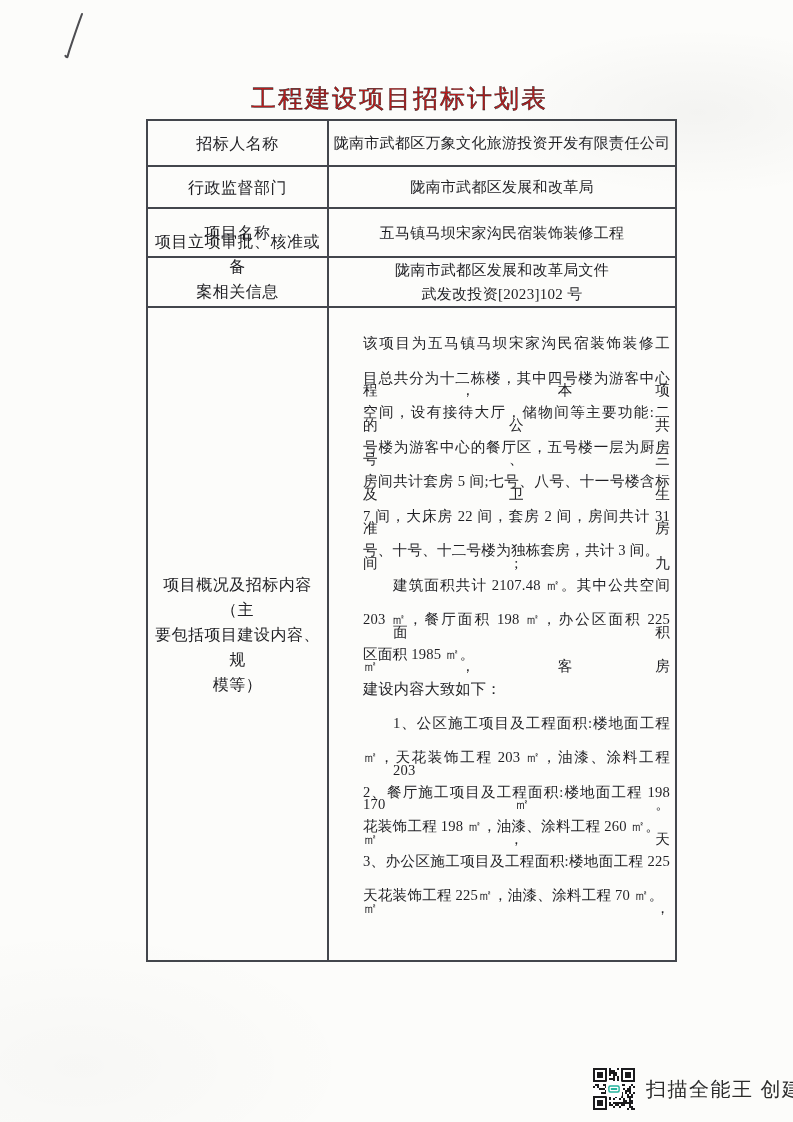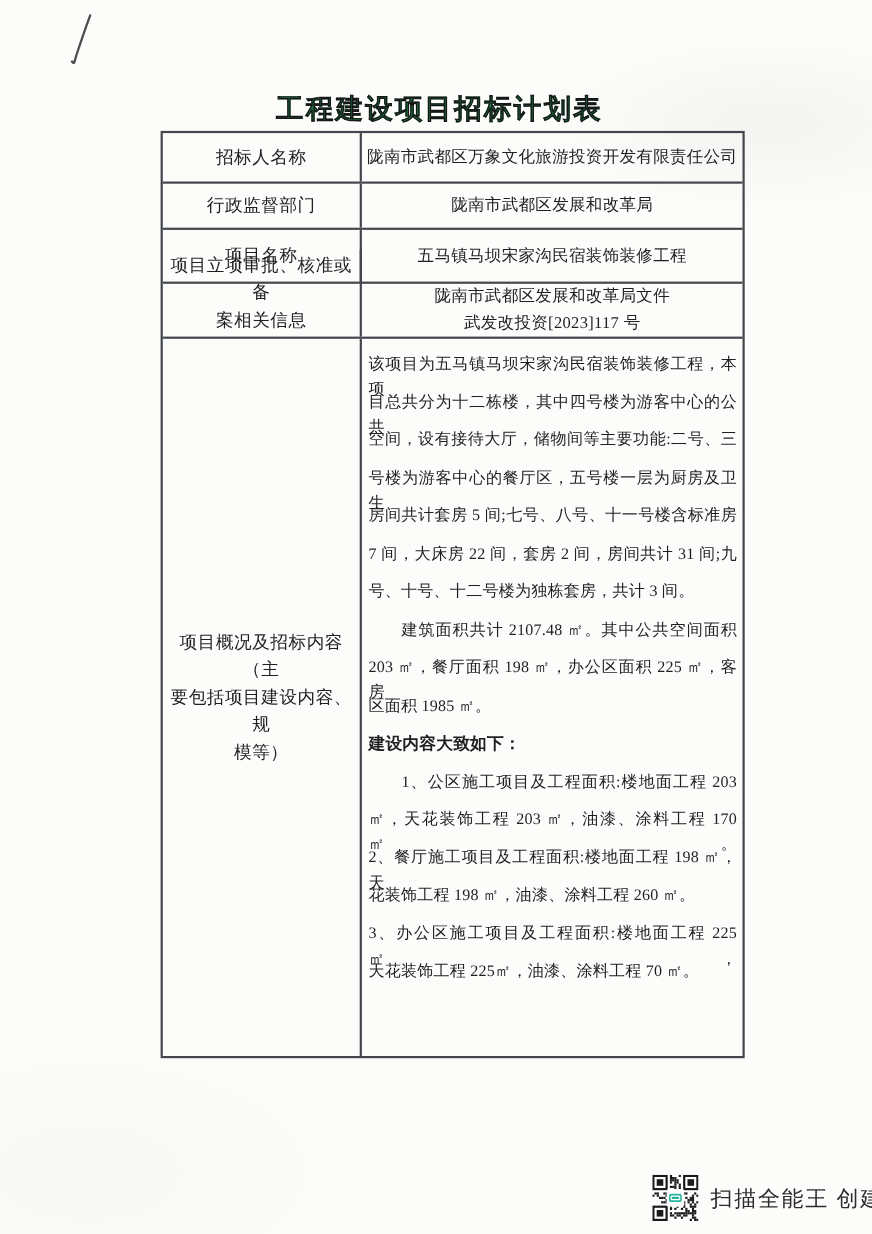--- a/index.html
+++ b/index.html
@@ -15,22 +15,22 @@
     background:
       radial-gradient(ellipse 300px 120px at 88% 10%, rgba(0,0,0,0.035), rgba(0,0,0,0) 70%),
       radial-gradient(ellipse 400px 200px at 10% 95%, rgba(0,0,0,0.02), rgba(0,0,0,0) 70%),
       var(--paper);
     font-family:"Liberation Serif","DejaVu Serif",serif;
     color:var(--ink);
   }
   .pen-mark{position:absolute;left:56px;top:8px;width:34px;height:56px;}
   .doc-title{
     position:absolute;left:134px;top:82px;width:531px;
-    text-align:center;font-size:25px;font-weight:700;letter-spacing:2px;
-    color:#15803d;font-family:"Liberation Sans","DejaVu Sans",sans-serif;
+    text-align:center;font-size:25px;font-weight:400;letter-spacing:2px;
+    color:#b91c1c;font-family:"Liberation Sans","DejaVu Sans",sans-serif;
     -webkit-text-stroke:0.4px #17171a;
   }
   .bid-table{
     position:absolute;left:146px;top:119px;width:531px;height:843px;
     border:2px solid var(--border);box-sizing:border-box;
     display:flex;flex-direction:column;
   }
   .t-row{display:flex;border-bottom:2px solid var(--border);box-sizing:border-box;}
   .t-row:last-child{border-bottom:none;flex:1;}
   .label-cell{
@@ -41,28 +41,28 @@
   }
   .value-cell{
     flex:1;display:flex;flex-direction:column;justify-content:center;align-items:center;
     font-size:15px;line-height:24px;text-align:center;letter-spacing:0.3px;
   }
   .value-cell.content{
     justify-content:flex-start;align-items:stretch;text-align:left;
     padding:12px 5px 0 6px;letter-spacing:0;
   }
   .c-line{
-    height:34.5px;line-height:23px;font-size:14.6px;
-    text-align:justify;white-space:normal;letter-spacing:0.2px;
+    height:34.5px;line-height:47px;font-size:14.6px;
+    text-align:justify;white-space:normal;letter-spacing:0.2px;margin-left:28px;
   }
   .c-line.fill{text-align-last:justify;}
   .c-line.indent{padding-left:30px;}
   .c-line.bold{
     font-family:"Liberation Sans","DejaVu Sans",sans-serif;
-    font-weight:700;font-size:15.2px;
+    font-weight:400;font-size:15.2px;
   }
   .watermark{
     position:absolute;left:593px;top:1066px;height:46px;
     display:flex;align-items:center;gap:11px;
   }
   .qr-box{width:42px;height:42px;}
   .wm-text{
     font-family:"Liberation Sans","DejaVu Sans",sans-serif;
     font-size:20px;color:var(--wm);letter-spacing:1.5px;white-space:nowrap;
     font-weight:500;
@@ -102,21 +102,21 @@
         <div>五马镇马坝宋家沟民宿装饰装修工程</div>
       </div>
     </div>
     <div class="t-row" style="height: 50px; align-items: flex-end;">
       <div class="label-cell">
         <div>项目立项审批、核准或备</div>
         <div>案相关信息</div>
       </div>
       <div class="value-cell">
         <div>陇南市武都区发展和改革局文件</div>
-        <div>武发改投资[2023]117 号</div>
+        <div>武发改投资[2023]102 号</div>
       </div>
     </div>
     <div class="t-row">
       <div class="label-cell">
         <div>项目概况及招标内容（主</div>
         <div>要包括项目建设内容、规</div>
         <div>模等）</div>
       </div>
       <div class="value-cell content">
         <div class="c-line fill">该项目为五马镇马坝宋家沟民宿装饰装修工程，本项</div>

